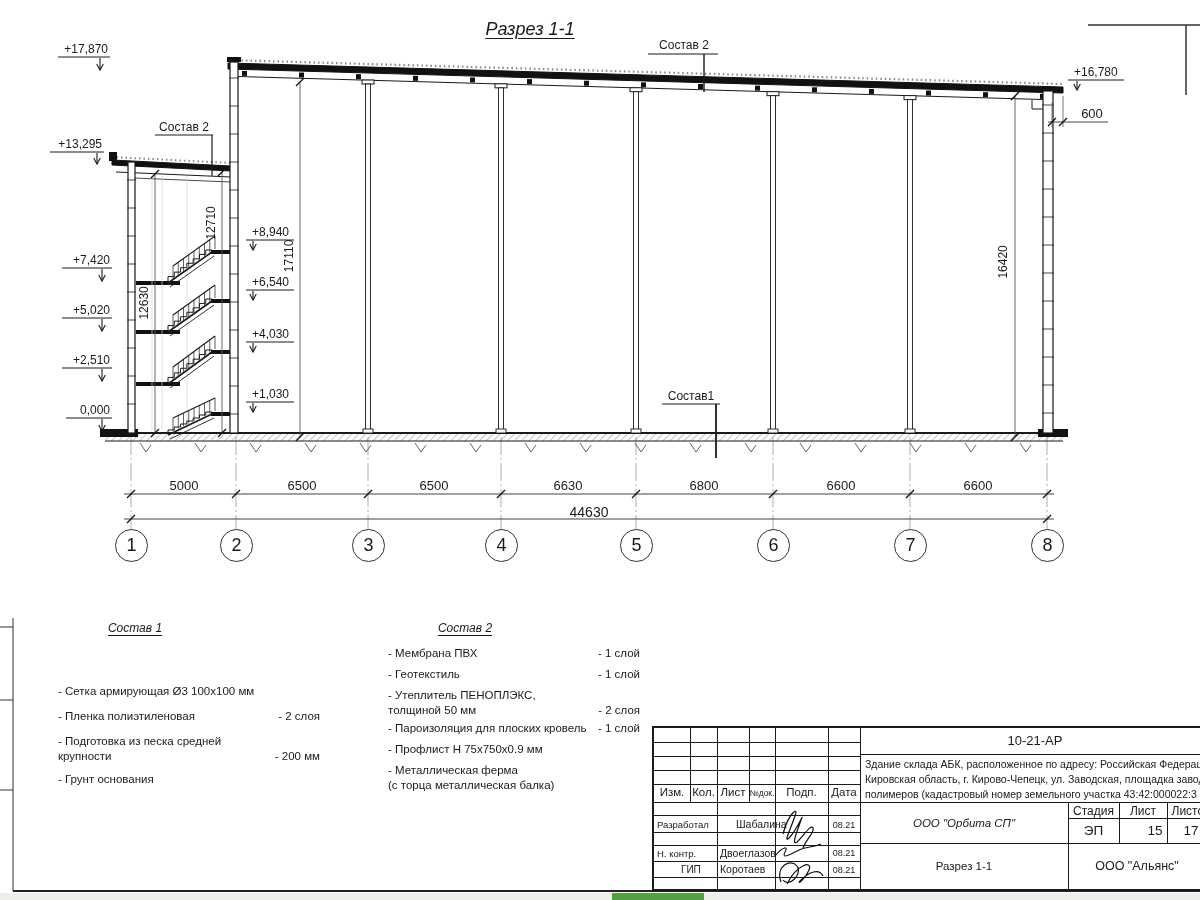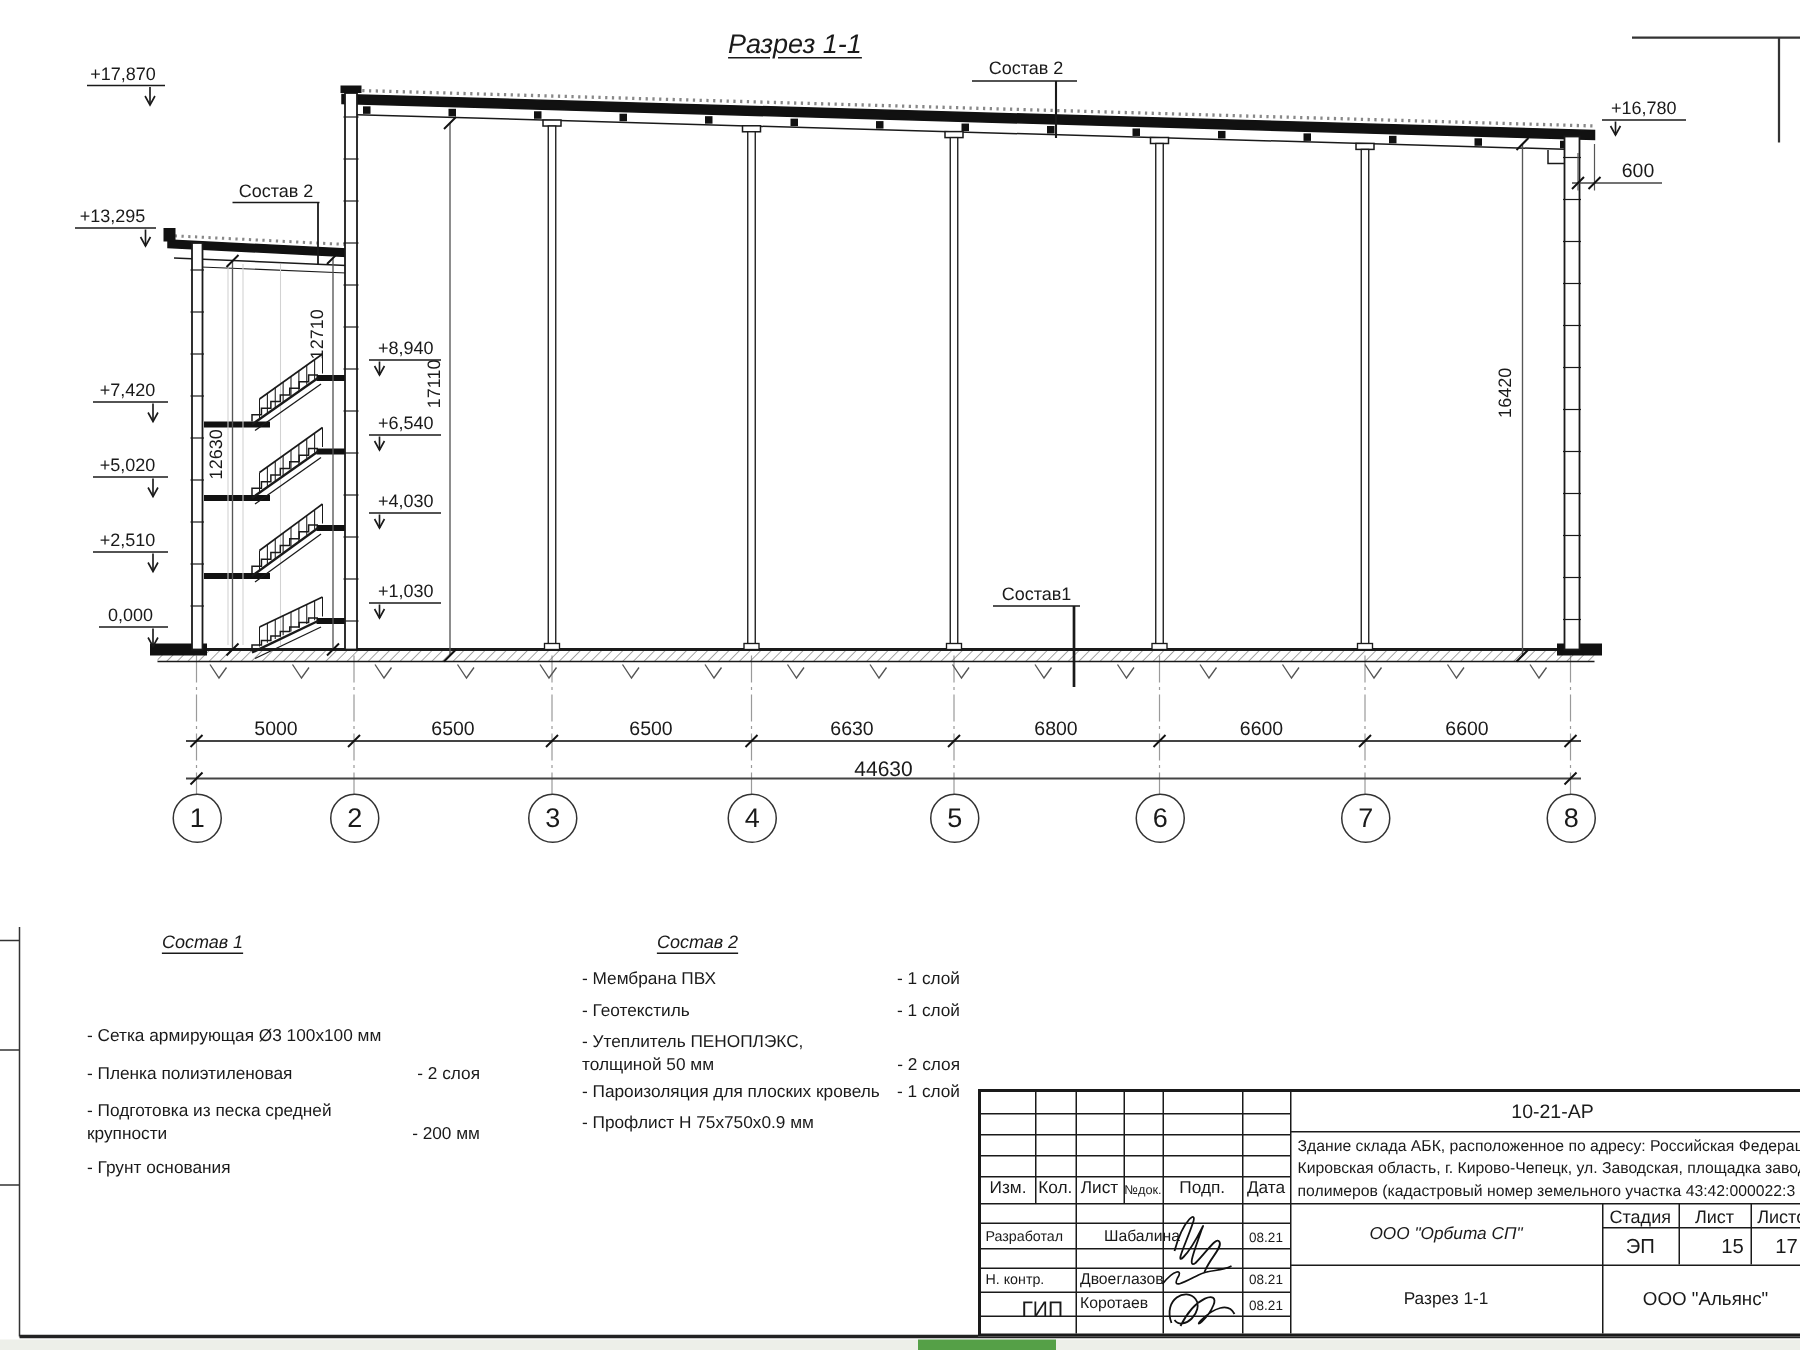--- a/index.html
+++ b/index.html
@@ -1,20 +1,20 @@
 <!DOCTYPE html>
 <html><head>
 <meta charset="utf-8">
 <style>
   html,body{margin:0;padding:0;width:1200px;height:900px;overflow:hidden;background:#fff;
     font-family:"Liberation Sans", sans-serif;color:#1a1a1a;}
   .abs{position:absolute;}
   .t{position:absolute;font-size:12px;white-space:nowrap;line-height:1.15;}
   .ctr{text-align:center;}
-  .rgt{text-align:center;}
+  .rgt{text-align:right;}
   .it{font-style:italic;}
   .und{text-decoration:underline;text-underline-offset:3px;}
   .rot{transform:rotate(-90deg);transform-origin:center center;}
   .pre{white-space:pre-line;}
   .bubble{position:absolute;width:31px;height:31px;border:1px solid #333;border-radius:50%;
     background:#fff;text-align:center;line-height:30px;font-size:18px;}
   .mrow{position:absolute;display:flex;justify-content:space-between;align-items:flex-end;
     font-size:11.5px;line-height:1.28;}
   .mrow .nm{white-space:pre-line;}
   .mrow .vl2{white-space:nowrap;}
@@ -368,20 +368,25 @@
     <span class="vl2">- 2 слоя</span>
     </div>
   <div class="mrow" style="left:388px;top:721px;width:252px;">
     <span class="nm">- Пароизоляция для плоских кровель</span>
     <span class="vl2">- 1 слой</span>
     </div>
   <div class="mrow" style="left:388px;top:742px;width:252px;">
     <span class="nm">- Профлист Н 75х750х0.9 мм</span>
     <span class="vl2"></span>
     </div>
+  <div class="mrow" style="left:388px;top:763px;width:252px;">
+    <span class="nm">- Металлическая ферма
+(с торца металлическая балка)</span>
+    <span class="vl2"></span>
+    </div>
 
   <div id="stamp">
 
     <div class="vl" style="left:36px;top:0;height:74px;"></div>
     <div class="vl" style="left:63px;top:0;height:161px;"></div>
     <div class="vl" style="left:95px;top:0;height:74px;"></div>
     <div class="vl" style="left:121px;top:0;height:161px;"></div>
     <div class="vl" style="left:174px;top:0;height:161px;"></div>
     <div class="vl" style="left:206px;top:0;height:161px;"></div>
     <div class="vl" style="left:414px;top:74px;height:87px;"></div>
@@ -413,21 +418,21 @@
     <div class="st ctr" style="left:95px;top:60px;width:26px;text-align:center;font-size:8.5px;">№док.</div>
     <div class="st ctr" style="left:121px;top:58px;width:53px;text-align:center;">Подп.</div>
     <div class="st ctr" style="left:174px;top:58px;width:32px;text-align:center;">Дата</div>
 
     <div class="st" style="left:3px;top:91px;font-size:9.5px;">Разработал</div>
     <div class="st" style="left:82px;top:90px;font-size:10.5px;">Шабалина</div>
     <div class="st ctr" style="left:174px;top:92px;width:32px;text-align:center;font-size:9px;">08.21</div>
     <div class="st" style="left:3px;top:120px;font-size:9.5px;">Н. контр.</div>
     <div class="st" style="left:66px;top:119px;font-size:10.5px;">Двоеглазов</div>
     <div class="st ctr" style="left:174px;top:120px;width:32px;text-align:center;font-size:9px;">08.21</div>
-    <div class="st" style="left:3px;top:136px;font-size:14px;padding-left:24px;">ГИП</div>
+    <div class="st" style="left:3px;top:136px;font-size:10px;padding-left:24px;">ГИП</div>
     <div class="st" style="left:66px;top:135px;font-size:10.5px;">Коротаев</div>
     <div class="st ctr" style="left:174px;top:137px;width:32px;text-align:center;font-size:9px;">08.21</div>
 
     <div class="st it flexc" style="left:206px;top:74px;width:208px;height:41px;white-space:nowrap;">ООО "Орбита СП"</div>
     <div class="st flexc" style="left:206px;top:115px;width:208px;height:46px;">Разрез 1-1</div>
 
     <div class="st ctr" style="left:414px;top:76px;width:51px;text-align:center;font-size:12px;">Стадия</div>
     <div class="st ctr" style="left:465px;top:76px;width:48px;text-align:center;font-size:12px;">Лист</div>
     <div class="st ctr" style="left:513px;top:76px;width:48px;text-align:center;font-size:12px;">Листов</div>
     <div class="st ctr" style="left:414px;top:95px;width:51px;text-align:center;font-size:13.5px;">ЭП</div>

